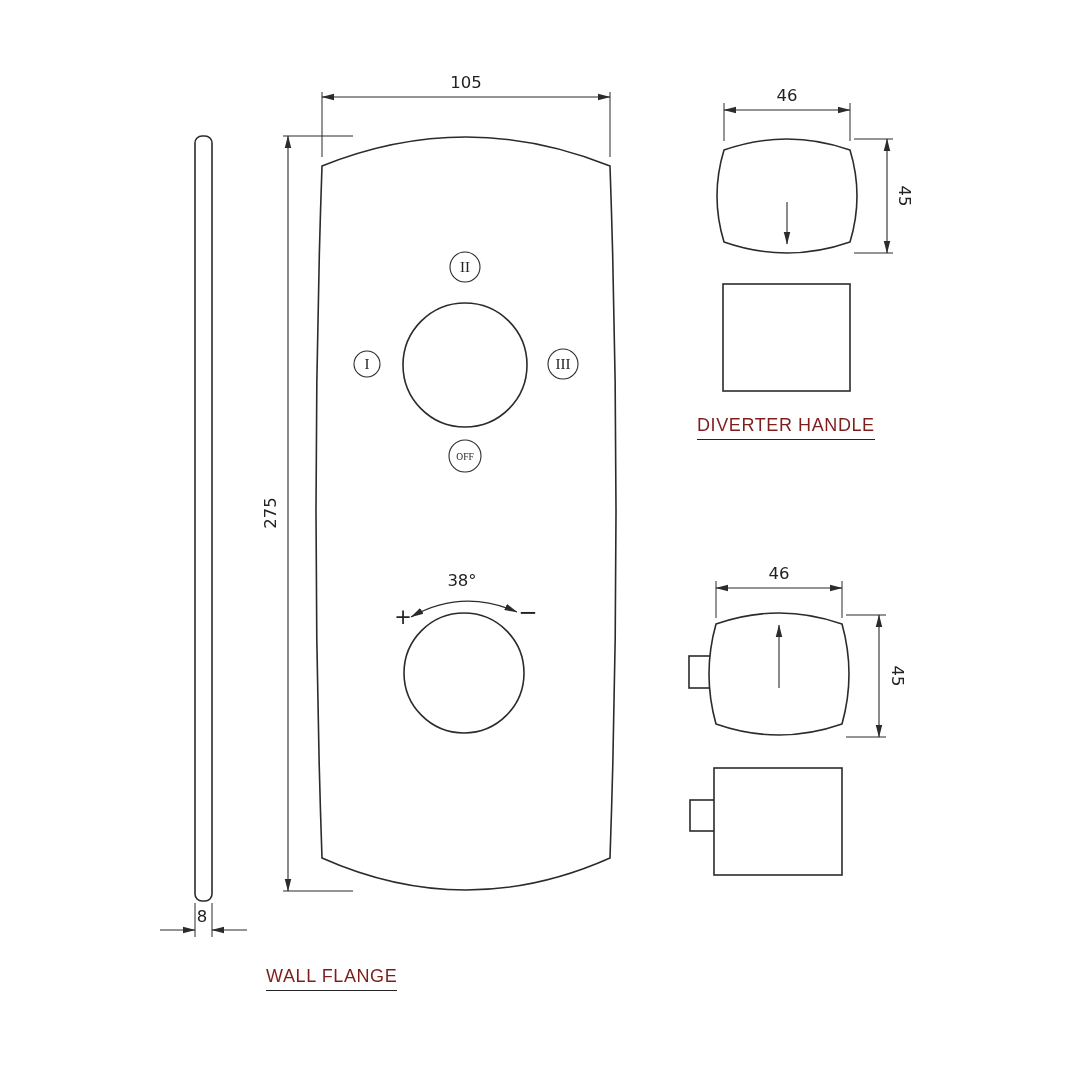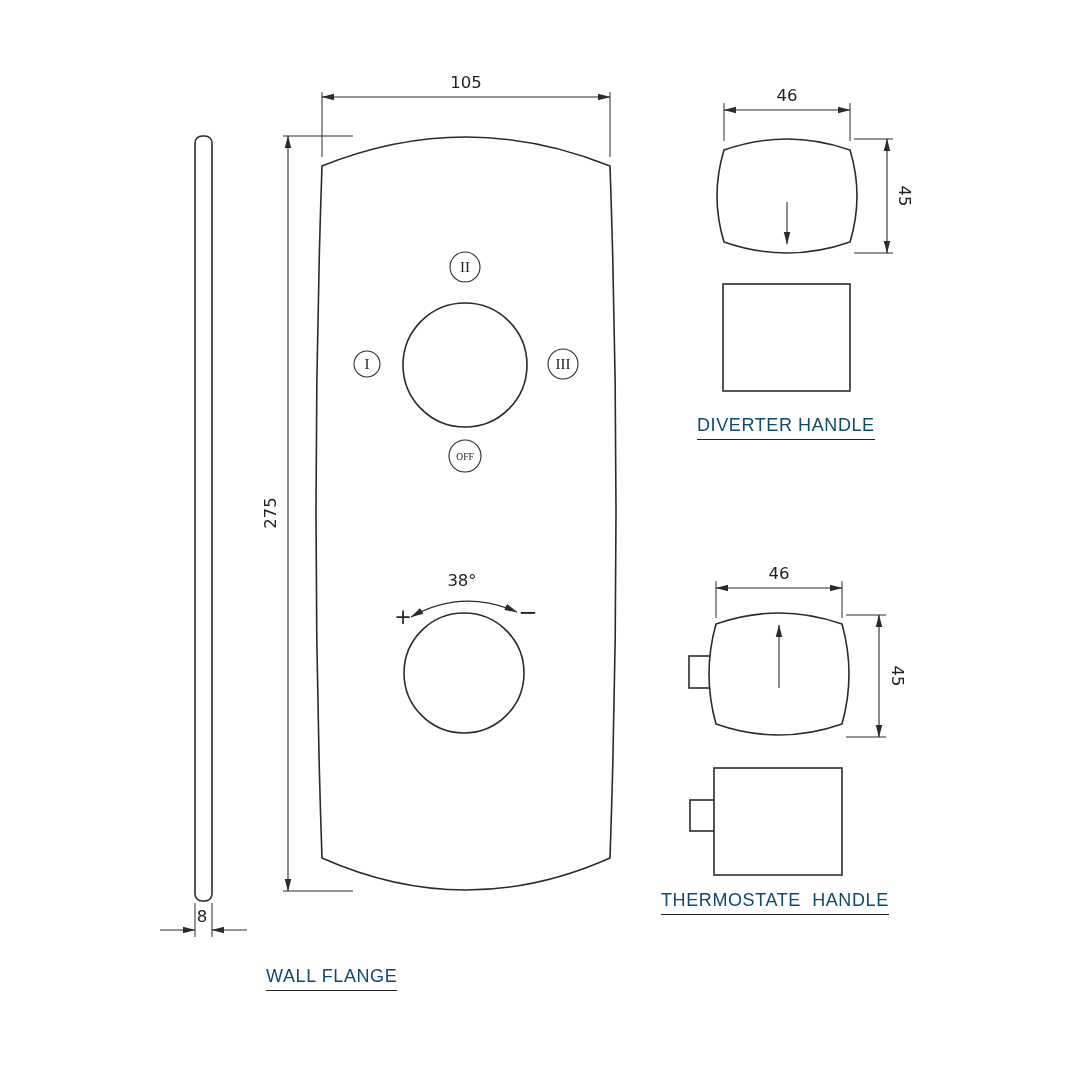--- a/index.html
+++ b/index.html
@@ -6,21 +6,21 @@
   #canvas{position:relative;width:1080px;height:1080px;background:#ffffff;overflow:hidden;
           font-family:"Liberation Sans",sans-serif;}
   #drawing{position:absolute;left:0;top:0;}
   .outline{fill:#ffffff;stroke:#2b2b2b;stroke-width:1.6;}
   .thin{fill:none;stroke:#2b2b2b;stroke-width:1.1;}
   .ext{fill:none;stroke:#2b2b2b;stroke-width:1;}
   .dimtxt{font-family:"DejaVu Sans",sans-serif;font-size:16.5px;fill:#222;}
   .romantxt{font-family:"Liberation Serif",serif;font-size:15px;fill:#222;}
   .offtxt{font-family:"Liberation Serif",serif;font-size:9.5px;fill:#222;}
   .signtxt{font-family:"DejaVu Sans",sans-serif;fill:#222;}
-  .label{position:absolute;display:inline-block;font-size:18px;letter-spacing:0.6px;color:#0c4a6e;
+  .label{position:absolute;display:inline-block;font-size:18px;letter-spacing:0.6px;color:#7f1d1d;
          border-bottom:1.6px solid #222;padding-bottom:3px;white-space:pre;}
 </style>
 </head>
 <body>
 
 <div id="canvas">
 
   <svg id="drawing" width="1080" height="1080" viewBox="0 0 1080 1080">
     <defs>
       <marker id="arr" viewBox="0 0 12 8" refX="11.5" refY="4" markerWidth="13" markerHeight="9" orient="auto-start-reverse" markerUnits="userSpaceOnUse">
@@ -116,15 +116,14 @@
       </g>
     </g>
     <g>
       <rect class="outline" x="690" y="800" width="25" height="31"></rect>
       <rect class="outline" x="714" y="768" width="128" height="107"></rect>
     </g>
   </svg>
 
   <div class="label" style="left:266px;top:966px;">WALL FLANGE</div>
   <div class="label" style="left:697px;top:415px;">DIVERTER HANDLE</div>
-  <div class="label" style="left:661px;top:890px;">THERMOSTATE  HANDLE</div>
 
 </div>
 
 </body></html>

